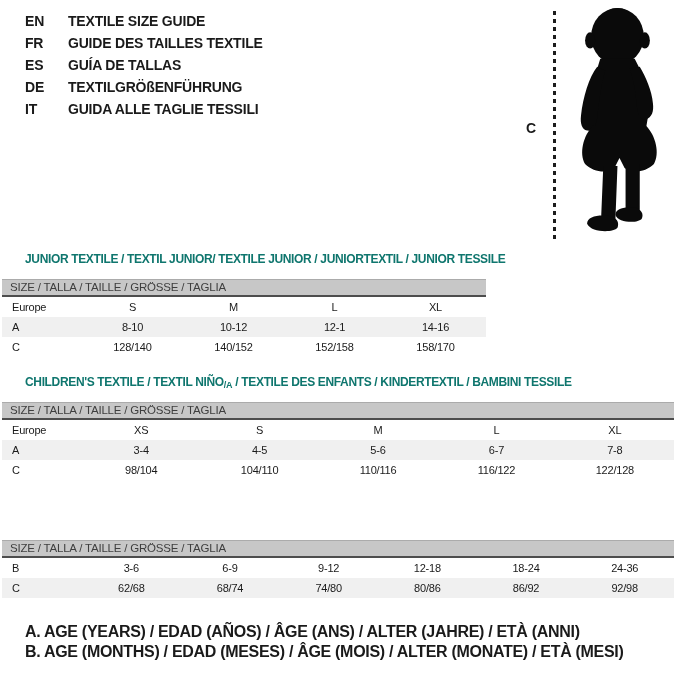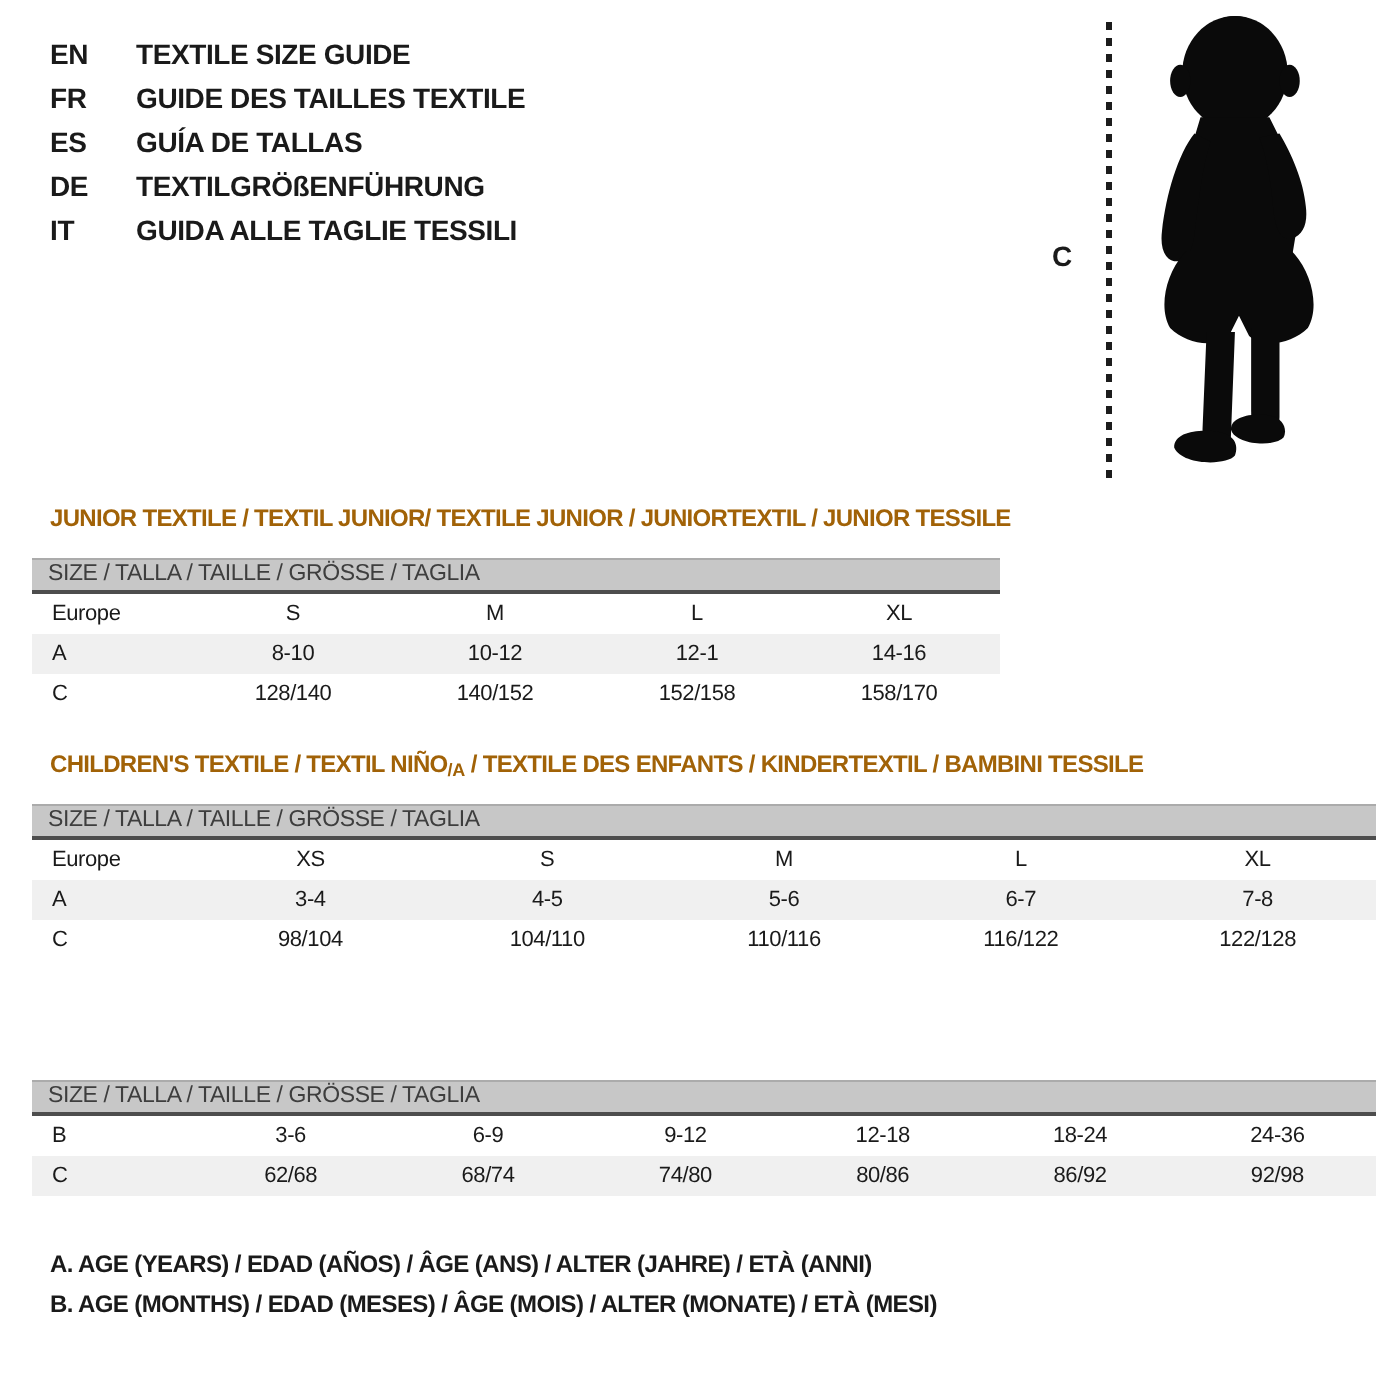--- a/index.html
+++ b/index.html
@@ -4,53 +4,53 @@
 <style>
   html,body { margin:0; padding:0; }
   body {
     width:700px; height:700px; background:#ffffff;
     font-family:"Liberation Sans", sans-serif; color:#1a1a1a;
   }
   .page { position:relative; width:700px; height:700px; overflow:hidden; background:#fff; }
 
   
   .lang-list { position:absolute; top:13px; left:25px; }
-  .lang-row { display:flex; height:22px; align-items:flex-end; }
+  .lang-row { display:flex; height:22px; align-items:flex-start; }
   .lang-code { width:43px; font-weight:bold; font-size:14px; letter-spacing:-0.2px; }
   .lang-label { font-weight:bold; font-size:14px; letter-spacing:-0.2px; white-space:nowrap; }
 
   
   .figure { position:absolute; top:6px; left:520px; width:170px; height:242px; }
   .measure-line { position:absolute; left:33px; top:5px; width:3px; height:230px;
     background:repeating-linear-gradient(to bottom, #1c1c1c 0 4px, transparent 4px 8px); }
   .measure-label { position:absolute; left:6px; top:114px; font-weight:bold; font-size:14px; }
   .baby-svg { position:absolute; left:44px; top:0; width:112px; height:238px; }
 
   
-  .sec-title { font-weight:bold; font-size:12px; letter-spacing:-0.35px; white-space:nowrap; color:#a16207; }
+  .sec-title { font-weight:bold; font-size:12px; letter-spacing:-0.35px; white-space:nowrap; color:#0f766e; }
   #sec1-title { position:absolute; left:25px; top:252px; }
   #sec2-title { position:absolute; left:25px; top:375px; }
   #sec3-title { position:absolute; left:25px; top:492px; line-height:17px; }
   .sub-a { font-size:9px; position:relative; top:2px; letter-spacing:-0.2px; }
 
   
-  .stable { position:absolute; left:16px; }
+  .stable { position:absolute; left:2px; }
   #table1 { top:279px; width:484px; }
   #table2 { top:402px; width:672px; }
   #table3 { top:540px; width:672px; }
   .size-bar { height:15px; background:#c7c7c7; border-top:1px solid #ababab; border-bottom:2px solid #4d4d4d;
     font-size:11.5px; color:#3e3e3e; padding-left:8px; line-height:15px; letter-spacing:-0.2px; white-space:nowrap; }
   .trow { display:flex; height:20px; align-items:center; font-size:11px; letter-spacing:-0.2px; }
   .trow.alt { background:#f0f0f0; }
   .tlabel { width:70px; padding-left:10px; }
   .tcell { flex:1; text-align:center; }
 
   
   #legend { position:absolute; left:25px; top:622px; }
-  .legend-line { font-weight:bold; font-size:12px; letter-spacing:-0.3px; line-height:20px; white-space:nowrap; }
+  .legend-line { font-weight:bold; font-size:16px; letter-spacing:-0.3px; line-height:20px; white-space:nowrap; }
 </style>
 </head>
 <body>
 
 <div class="page">
 
   <div class="lang-list">
     <div class="lang-row">
       <span class="lang-code">EN</span>
       <span class="lang-label">TEXTILE SIZE GUIDE</span>

